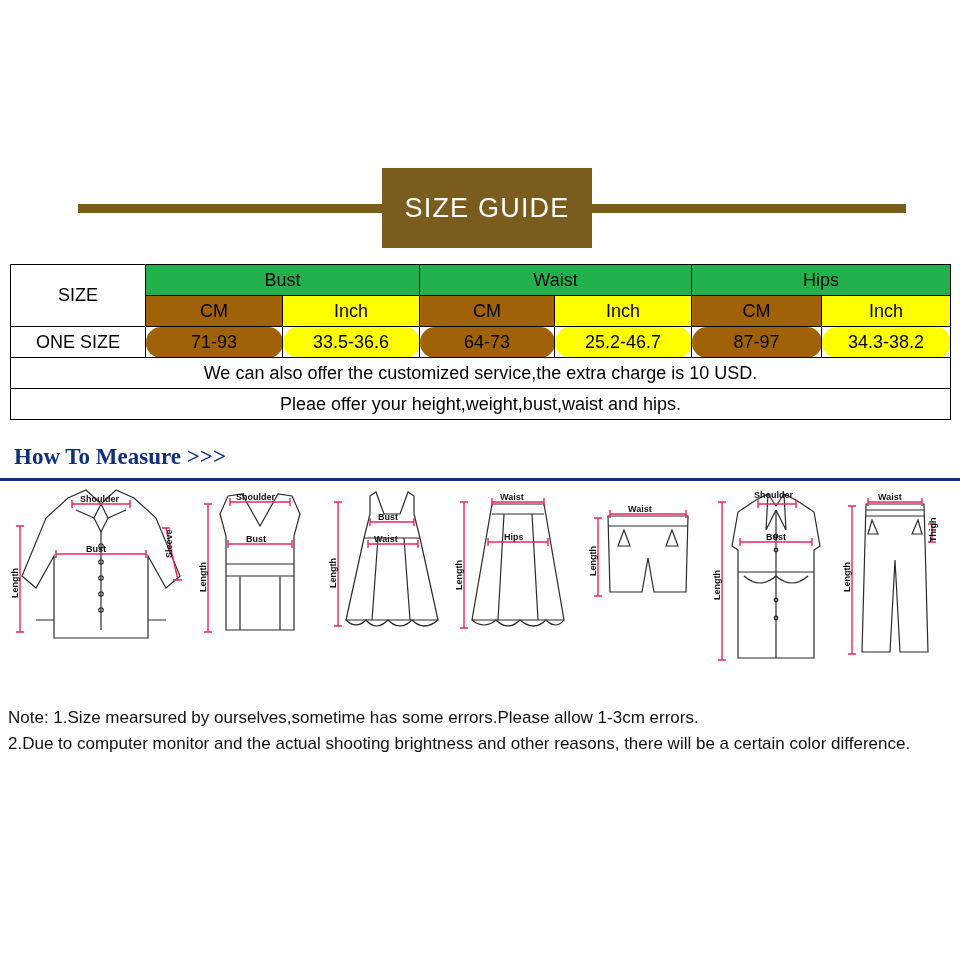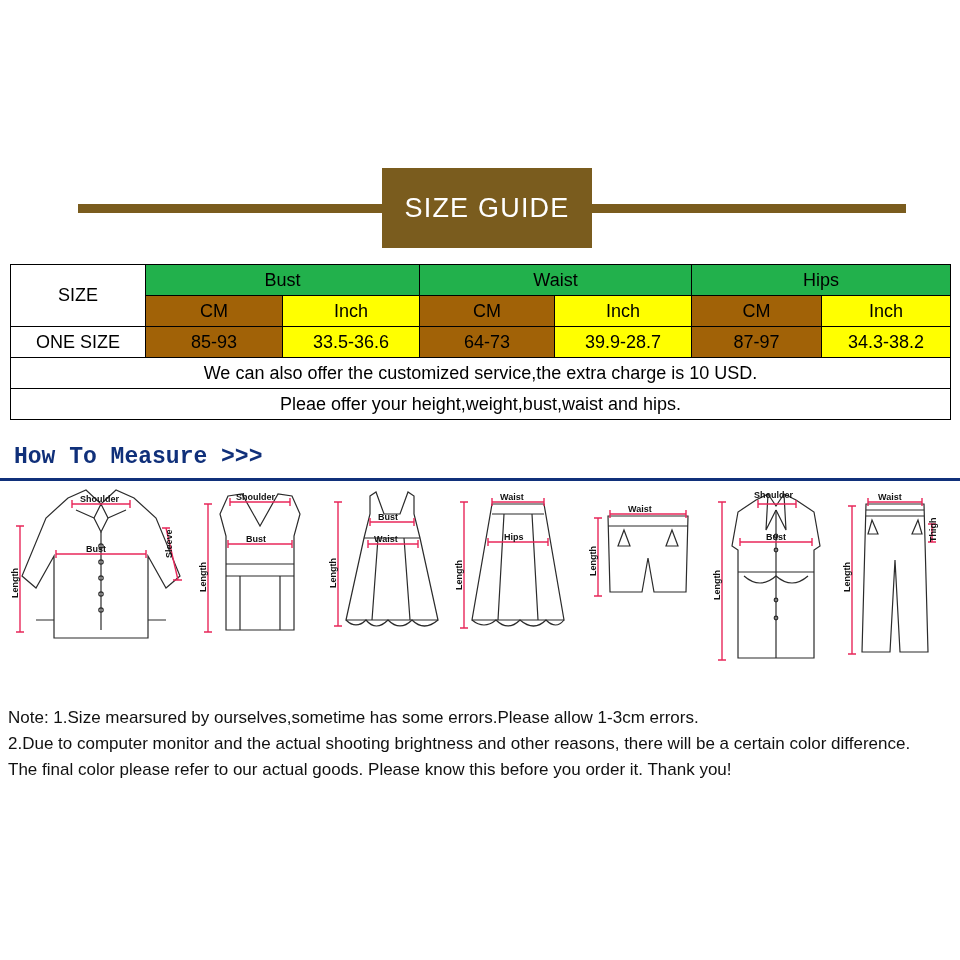--- a/index.html
+++ b/index.html
@@ -77,38 +77,38 @@
     color: #ffffff;
     font-size: 19px;
     height: 30px;
   }
   .sz-head {
     background: #ffffff;
     font-size: 19px;
   }
   .cm-cell { background: #a16207; }
   .inch-cell { background: #ffff00; margin-top: 44px; }
-  .row-vals td { height: 44px; font-size: 20px; }
+  .row-vals td { height: 44px; font-size: 20px; border-radius: 15px; }
   .size-label { font-size: 20px; }
   .note-row td {
     text-align: left;
     padding-left: 6px;
     font-size: 17px;
     height: 26px;
   }
 
   
   .htm-title {
     position: absolute;
     left: 14px;
     top: 444px;
     font-size: 23px;
     font-weight: bold;
     color: #10307a;
-    font-family: Liberation Mono, monospace;
+    font-family: Liberation Serif, serif;
   }
   .htm-line {
     position: absolute;
     left: 0px;
     top: 478px;
     width: 960px;
     height: 3px;
     background: #10307a;
   }
   .figures {
@@ -169,24 +169,24 @@
       <tr>
         <td class="cm-cell">CM</td>
         <td class="inch-cell">Inch</td>
         <td class="cm-cell">CM</td>
         <td class="inch-cell">Inch</td>
         <td class="cm-cell">CM</td>
         <td class="inch-cell">Inch</td>
       </tr>
       <tr class="row-vals">
         <td class="size-label">ONE SIZE</td>
-        <td class="cm-cell">85-93</td>
+        <td class="cm-cell">71-93</td>
         <td class="inch-cell">33.5-36.6</td>
         <td class="cm-cell">64-73</td>
-        <td class="inch-cell">39.9-28.7</td>
+        <td class="inch-cell">25.2-46.7</td>
         <td class="cm-cell">87-97</td>
         <td class="inch-cell">34.3-38.2</td>
       </tr>
       <tr class="note-row">
         <td colspan="7">We can also offer the customized service,the extra charge is 10 USD.</td>
       </tr>
       <tr class="note-row">
         <td colspan="7">Pleae offer your height,weight,bust,waist and hips.</td>
       </tr>
     </tbody>
@@ -375,14 +375,13 @@
         <text x="14" y="112" transform="rotate(-90 14 112)">Length</text>
       </g>
     </svg>
   </div>
 
 </div>
 
 <div class="notes">
   <div>Note: 1.Size mearsured by ourselves,sometime has some errors.Please allow 1-3cm errors.</div>
   <div>2.Due to computer monitor and the actual shooting brightness and other reasons, there will be a certain color difference.</div>
-  <div>The final color please refer to our actual goods. Please know this before you order it. Thank you!</div>
 </div>
 
 </body></html>

